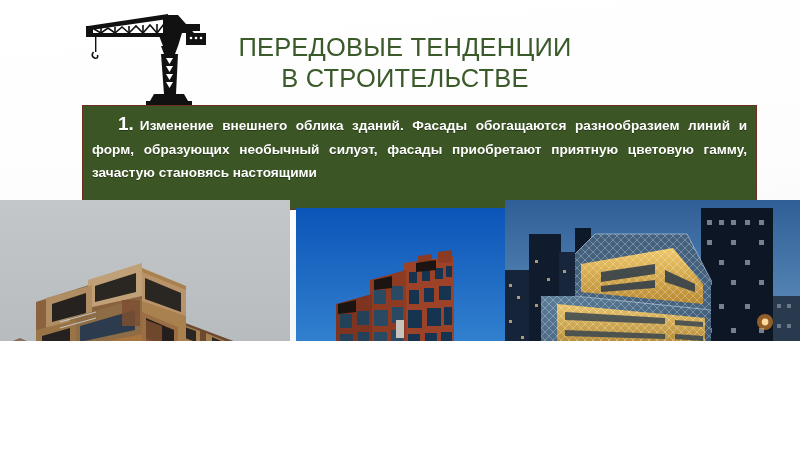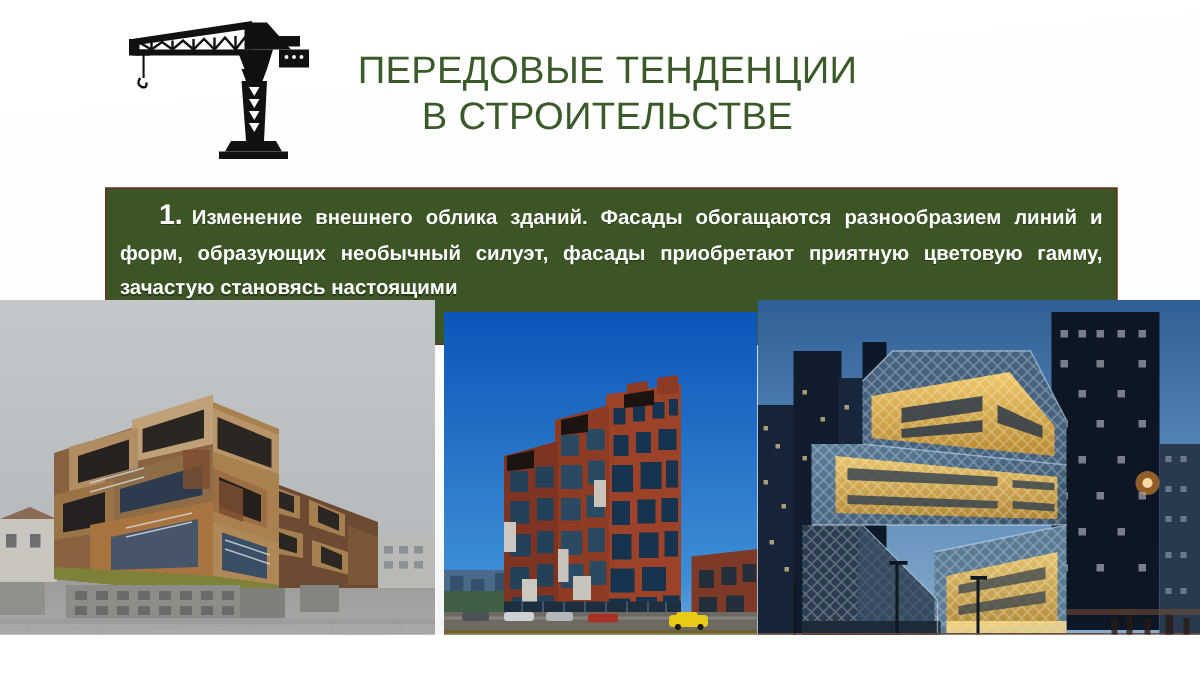--- a/index.html
+++ b/index.html
@@ -3,21 +3,21 @@
 <meta charset="utf-8">
 <style>
   html,body{margin:0;padding:0;}
   body{
     width:800px;height:449px;overflow:hidden;
     background:#ffffff;
     font-family:"Liberation Sans", sans-serif;
     position:relative;
   }
   #slide{
-    position:absolute;inset:0;width:800px;height:423px;overflow:hidden;
+    position:absolute;inset:0;width:800px;height:341px;overflow:hidden;
     background:linear-gradient(175deg,#ffffff 0%,#fdfdfd 55%,#f2f4f5 100%);
   }
 
   
   #crane{
     position:absolute;left:60px;top:2px;width:160px;height:104px;
   }
   #crane svg{display:block;width:100%;height:100%;}
 
   
@@ -27,26 +27,25 @@
     color:#3a5a2a;
     font-size:25.5px;
     line-height:1.22;
     letter-spacing:.2px;
     font-weight:400;
     white-space:pre-line;
   }
 
   
   #greenbox{
-    position:absolute;left:70px;top:105px;width:675px;height:105px;
+    position:absolute;left:82px;top:105px;width:675px;height:105px;
     background:#3b5524;
     border:1.6px solid #6d2f20;
     box-sizing:border-box;
     overflow:hidden;
-    margin-top:20px;
   }
   #boxtext{
     color:#ffffff;
     font-size:13.6px;
     font-weight:bold;
     line-height:23.5px;
     text-align:justify;
     padding:6px 9px 0 9px;
     text-indent:26px;
     text-shadow:0 1px 0 rgba(0,0,0,.35);

